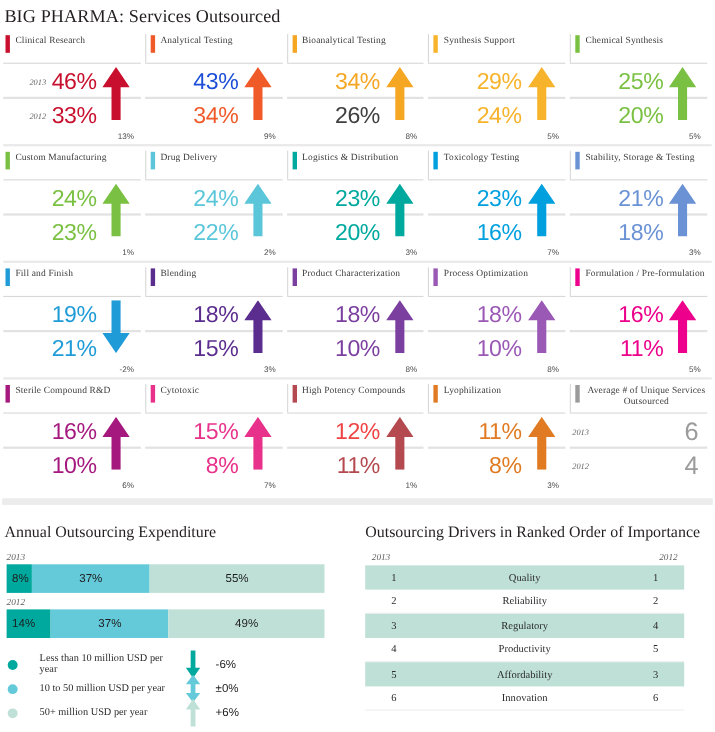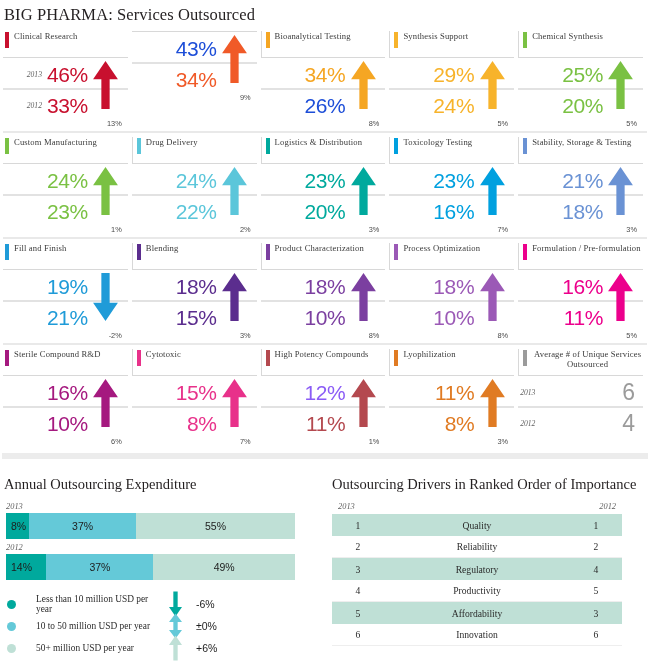--- a/index.html
+++ b/index.html
@@ -245,20 +245,24 @@
             </div>
             <div class="arrow-wrap">
               <svg class="arrow-svg" width="25" height="48" viewBox="0 0 30 58">
                 <polygon fill="#c8102e" points="15,0 30,22 20,22 20,58 10,58 10,22 0,22"></polygon>
               </svg>
             </div>
             <div class="delta">13%</div>
           </div>
         </div>
         <div class="card">
+          <div class="card-head">
+            <span class="tick" style="background:#f05a28"></span>
+            <span class="card-title">Analytical Testing</span>
+          </div>
           <div class="card-body">
             <div class="val-row top">
               <span class="pct" style="color:#1d4ed8">43%</span>
             </div>
             <div class="val-row">
               <span class="pct" style="color:#f05a28">34%</span>
             </div>
             <div class="arrow-wrap">
               <svg class="arrow-svg" width="25" height="48" viewBox="0 0 30 58">
                 <polygon fill="#f05a28" points="15,0 30,22 20,22 20,58 10,58 10,22 0,22"></polygon>
@@ -270,21 +274,21 @@
         <div class="card">
           <div class="card-head">
             <span class="tick" style="background:#f5a623"></span>
             <span class="card-title">Bioanalytical Testing</span>
           </div>
           <div class="card-body">
             <div class="val-row top">
               <span class="pct" style="color:#f5a623">34%</span>
             </div>
             <div class="val-row">
-              <span class="pct" style="color:#1d4ed8">26%</span>
+              <span class="pct" style="color:#404040">26%</span>
             </div>
             <div class="arrow-wrap">
               <svg class="arrow-svg" width="25" height="48" viewBox="0 0 30 58">
                 <polygon fill="#f5a623" points="15,0 30,22 20,22 20,58 10,58 10,22 0,22"></polygon>
               </svg>
             </div>
             <div class="delta">8%</div>
           </div>
         </div>
         <div class="card">
@@ -573,21 +577,21 @@
             <div class="delta">7%</div>
           </div>
         </div>
         <div class="card">
           <div class="card-head">
             <span class="tick" style="background:#b4494f"></span>
             <span class="card-title">High Potency Compounds</span>
           </div>
           <div class="card-body">
             <div class="val-row top">
-              <span class="pct" style="color:#8b5cf6">12%</span>
+              <span class="pct" style="color:#ef4444">12%</span>
             </div>
             <div class="val-row">
               <span class="pct" style="color:#b4494f">11%</span>
             </div>
             <div class="arrow-wrap">
               <svg class="arrow-svg" width="25" height="48" viewBox="0 0 30 58">
                 <polygon fill="#b4494f" points="15,0 30,22 20,22 20,58 10,58 10,22 0,22"></polygon>
               </svg>
             </div>
             <div class="delta">1%</div>

